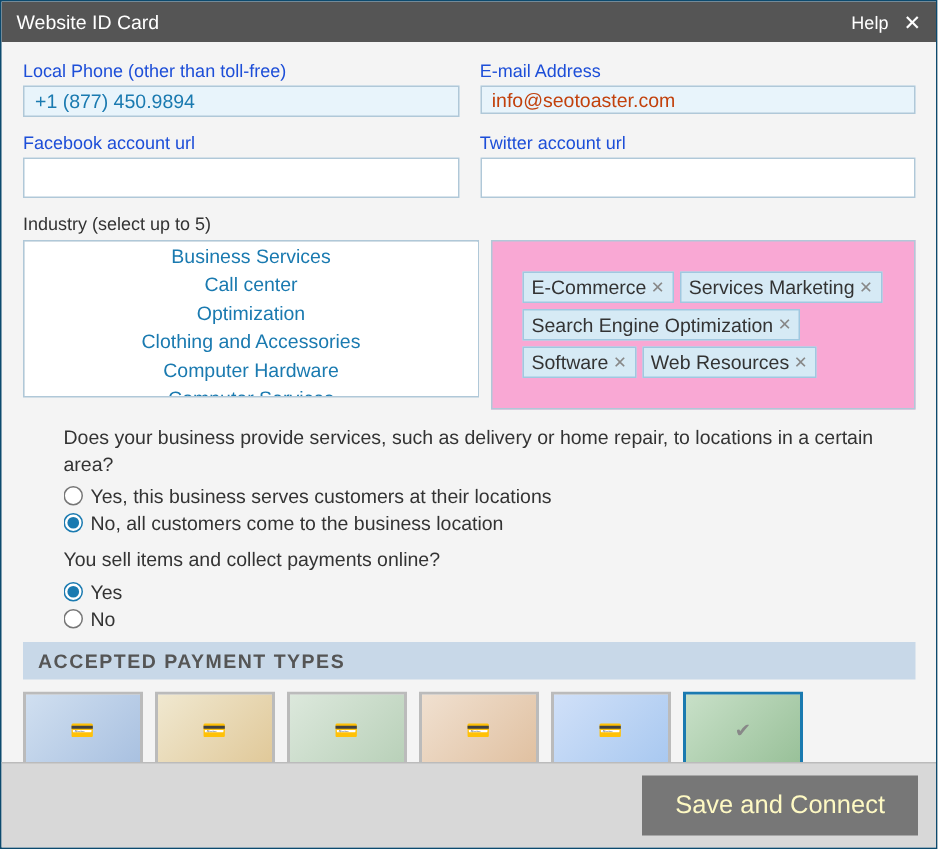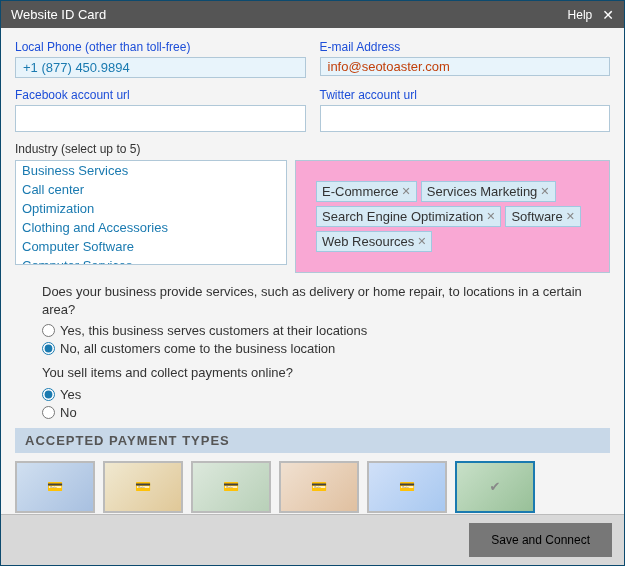--- a/index.html
+++ b/index.html
@@ -109,22 +109,23 @@
     }
 
     .industry-row {
       display: flex;
       gap: 8px;
       align-items: flex-start;
     }
 
     .industry-list-wrapper {
       position: relative;
-      width: 272px;
+      width: 304px;
       flex-shrink: 0;
+      text-align: center;
     }
 
     .industry-list {
       width: 100%;
       height: 105px;
       border: 1px solid #b0c8d8;
       background: #fff;
       overflow-y: scroll;
       font-size: 12px;
     }
@@ -239,24 +240,24 @@
       padding: 8px 12px;
       display: flex;
       justify-content: flex-end;
       align-items: center;
       flex-shrink: 0;
       border-top: 1px solid #bbb;
     }
 
     .save-connect-btn {
       background: #777;
-      color: #000000;
+      color: #fef9c3;
       border: none;
       padding: 10px 22px;
-      font-size: 12px;
+      font-size: 17px;
       cursor: pointer;
       font-weight: normal;
     }
 
     
     .content-area::-webkit-scrollbar {
       width: 14px;
     }
     .content-area::-webkit-scrollbar-track {
       background: #e0e0e0;
@@ -316,21 +317,21 @@
 
     <div class="industry-section">
       <label>Industry (select up to 5)</label>
       <div class="industry-row">
         <div class="industry-list-wrapper">
           <div class="industry-list" id="industry-list">
               <div class="industry-list-item">Business Services</div>
               <div class="industry-list-item">Call center</div>
               <div class="industry-list-item">Optimization</div>
               <div class="industry-list-item">Clothing and Accessories</div>
-              <div class="industry-list-item">Computer Software</div>
+              <div class="industry-list-item">Computer Hardware</div>
               <div class="industry-list-item">Computer Services</div>
             </div>
         </div>
         <div class="industry-tags" id="industry-tags">
             <div class="tag">
               <span>E-Commerce</span> 
               <span class="tag-remove">✕</span>
             </div>
             <div class="tag">
               <span>Services Marketing</span> 

